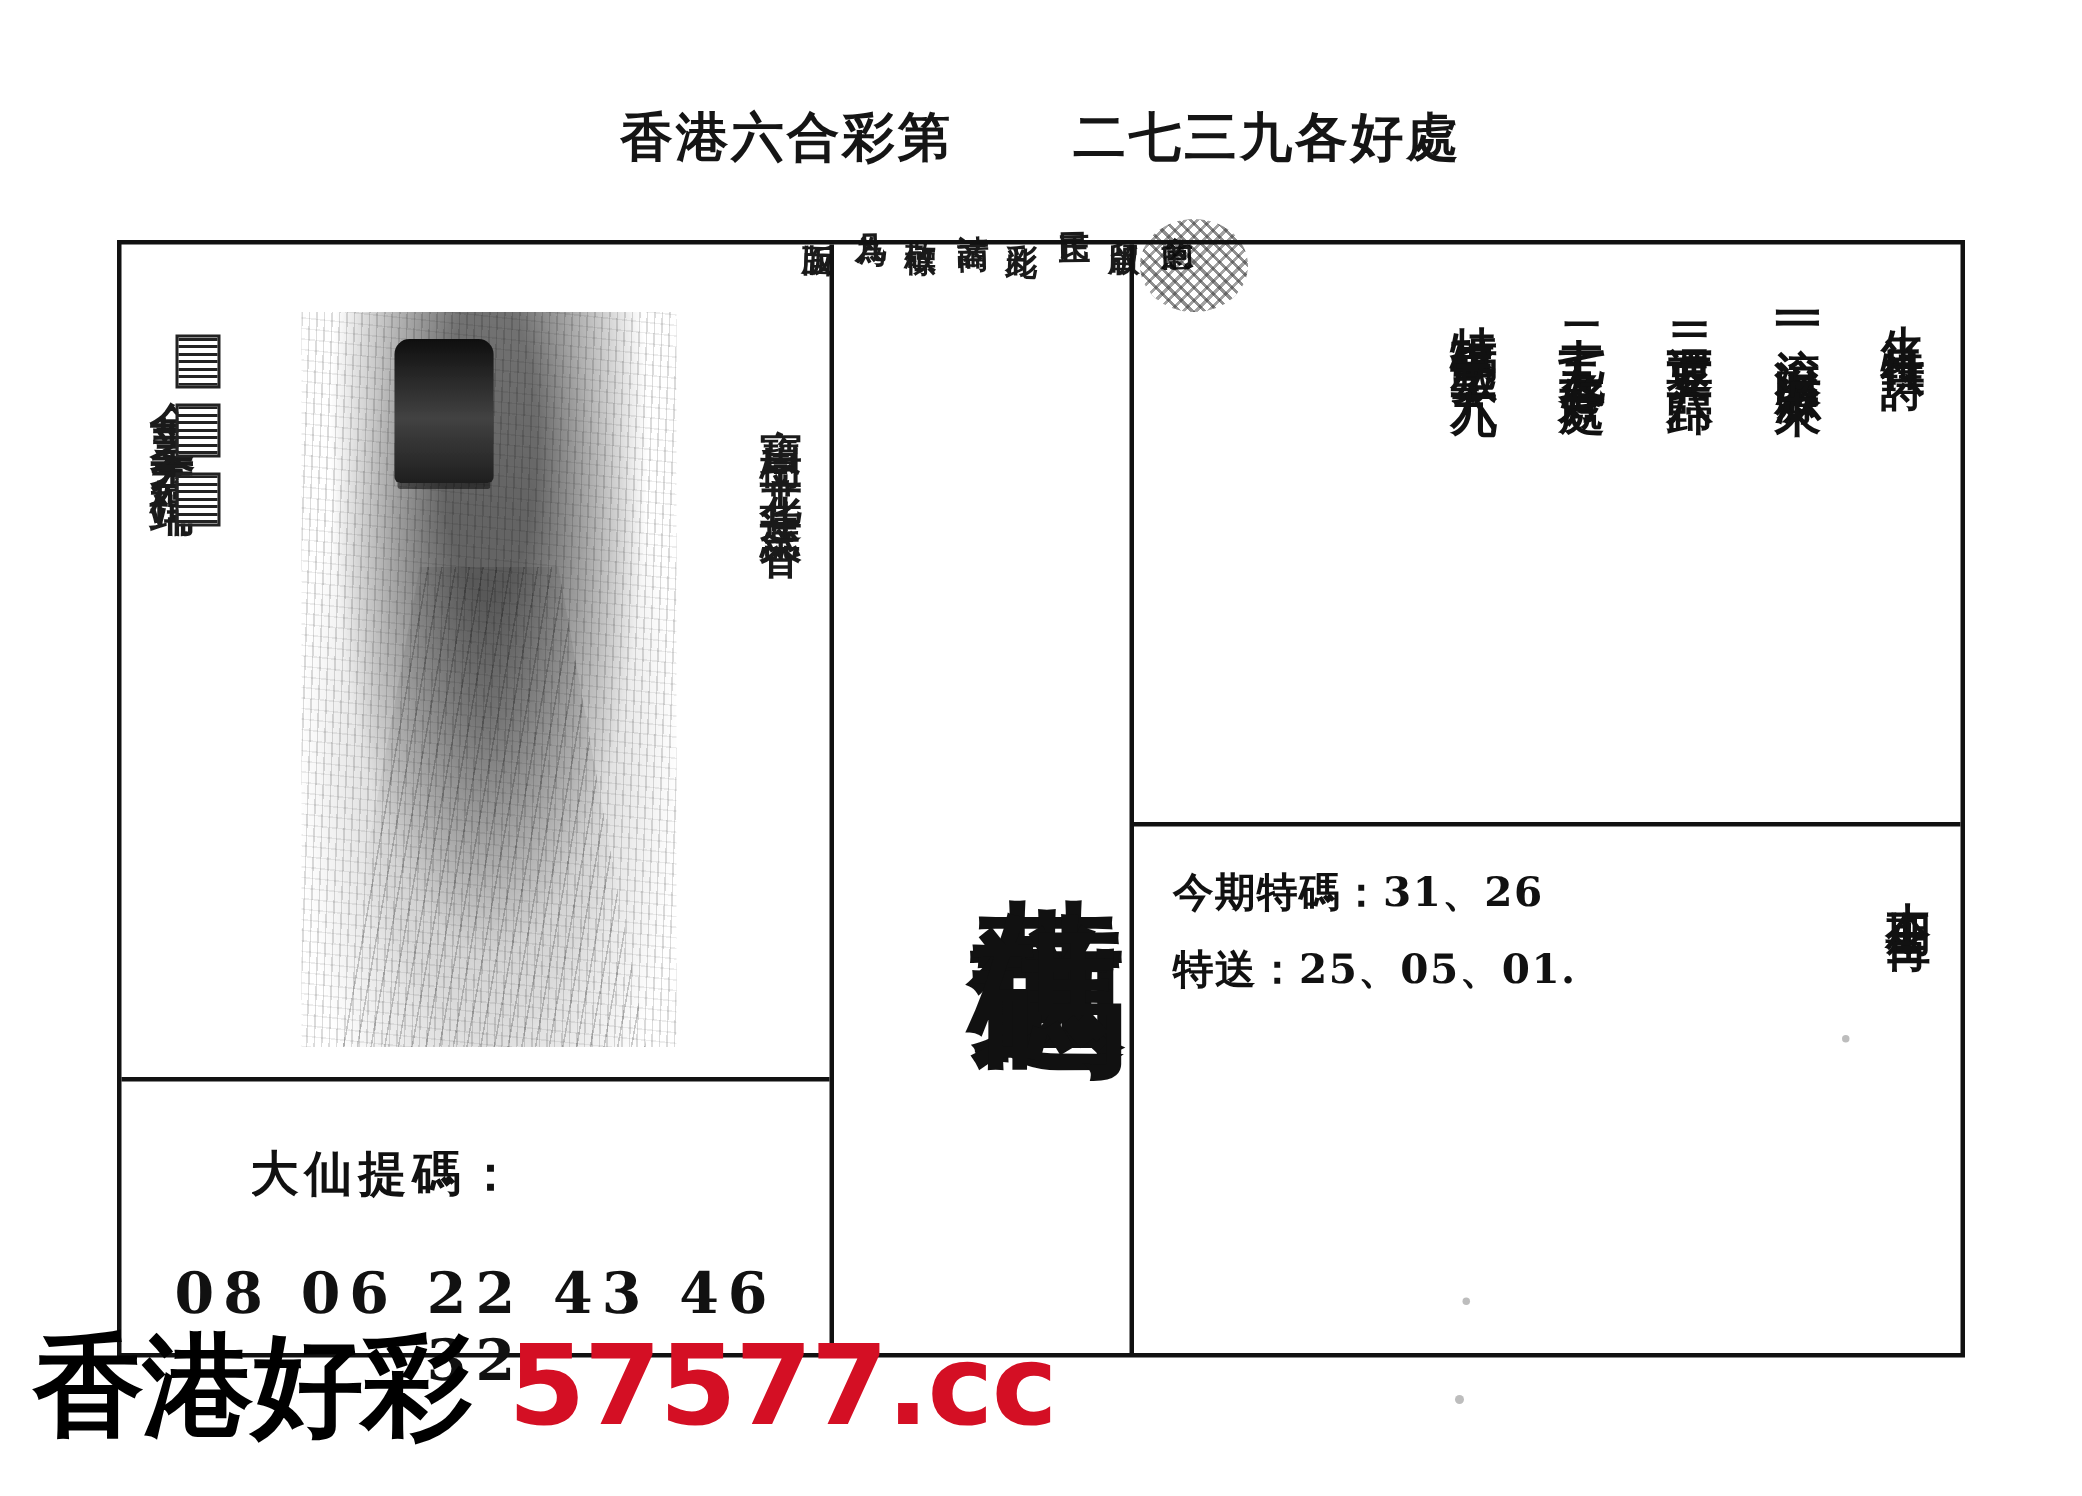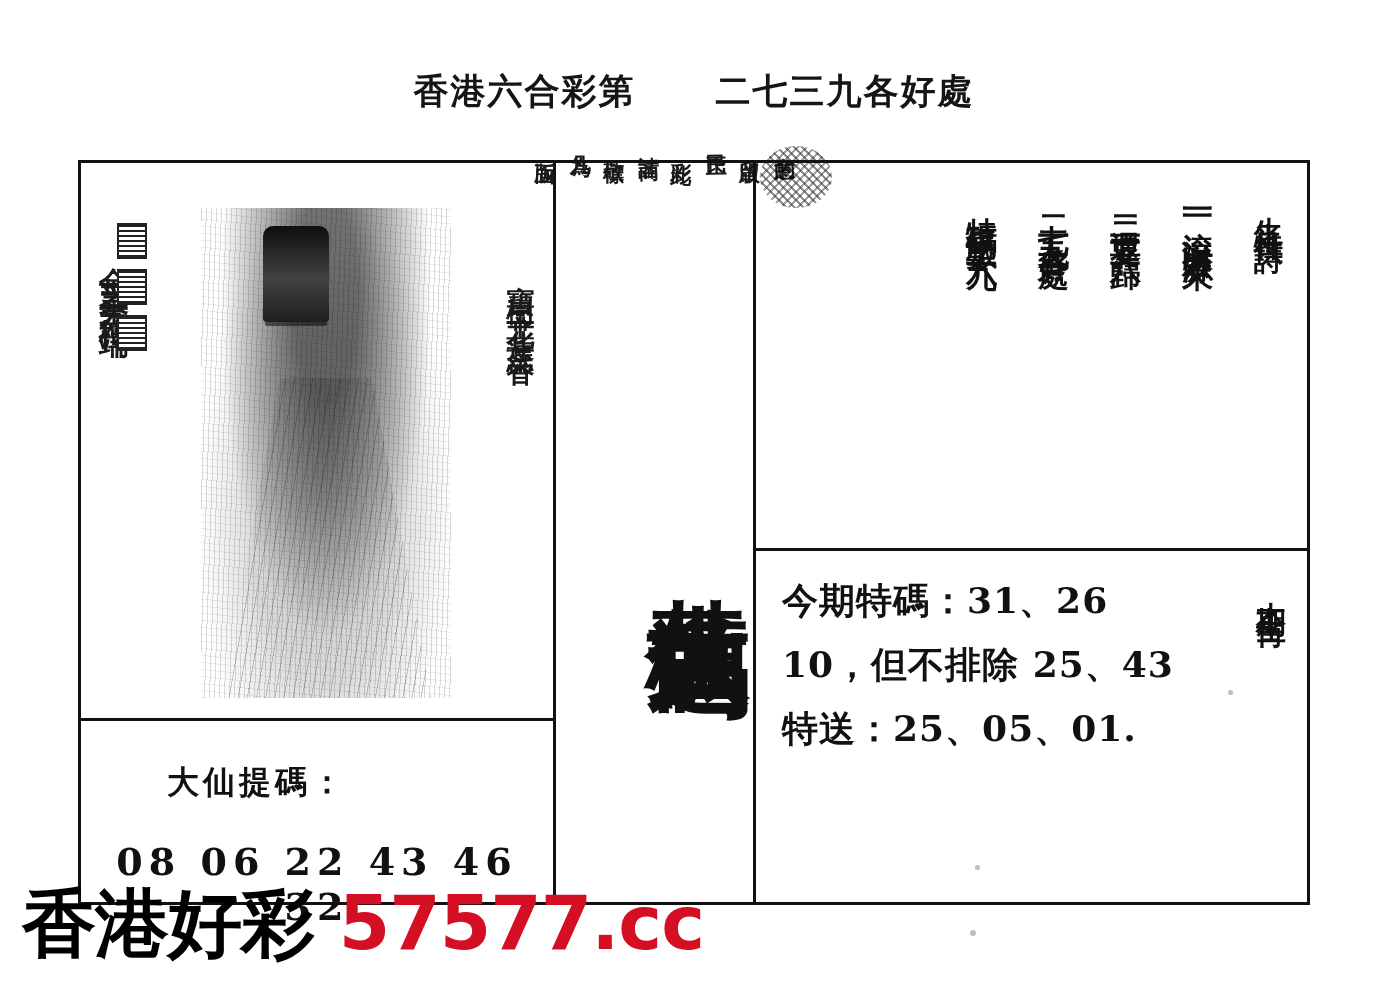--- a/index.html
+++ b/index.html
@@ -108,21 +108,21 @@
     font-family:"DejaVu Serif","Liberation Serif",serif;
   }
   .poem .line{
     writing-mode:vertical-rl;text-orientation:upright;
     font-size:31px;font-weight:700;letter-spacing:7px;
   }
   .poem .title-line{font-size:29px;}
   .notes{position:relative;height:100%;padding:26px 0 0 26px;}
   .notes .row{
     font-family:"DejaVu Serif","Liberation Serif",serif;
-    font-size:36px;font-weight:700;letter-spacing:1px;margin-bottom:15px;
+    font-size:27px;font-weight:700;letter-spacing:1px;margin-bottom:15px;
   }
   .zodiac-vert{
     position:absolute;right:16px;top:26px;
     writing-mode:vertical-rl;text-orientation:upright;
     font-family:"DejaVu Serif","Liberation Serif",serif;
     font-size:30px;font-weight:700;letter-spacing:6px;
   }
 
   
   .notice{
@@ -208,21 +208,20 @@
       <div class="poem">
         <div class="line title-line">生肖特供詩</div>
         <div class="line">一一滾滾財源來</div>
         <div class="line">二二還要二八歸</div>
         <div class="line">二七三九各好處</div>
         <div class="line">特碼尾數二六九</div>
       </div>
     </div>
     <div class="notes">
       <div class="row">今期特碼：31、26</div>
-      <div class="row">10，但不排除 25、43</div>
       <div class="row">特送：25、05、01.</div>
 
       <div class="zodiac-vert">本期生肖</div>
 
     </div>
   </div>
 </div>
 
 <div class="watermark">
   <span class="wm-cn">香港好彩</span>

